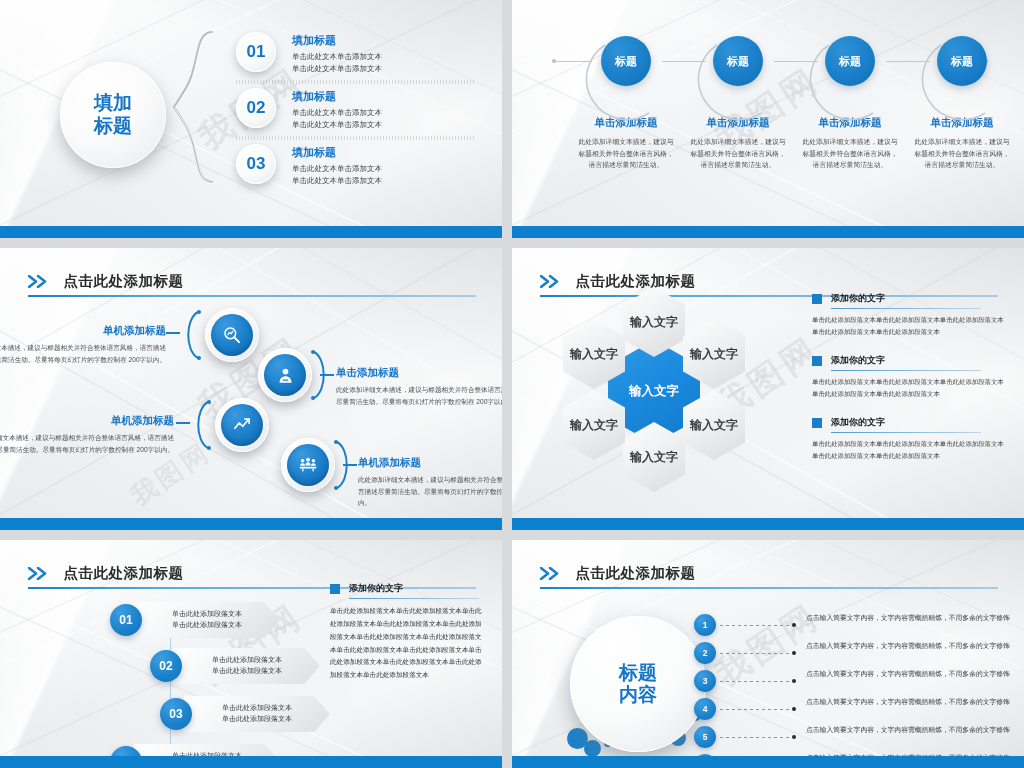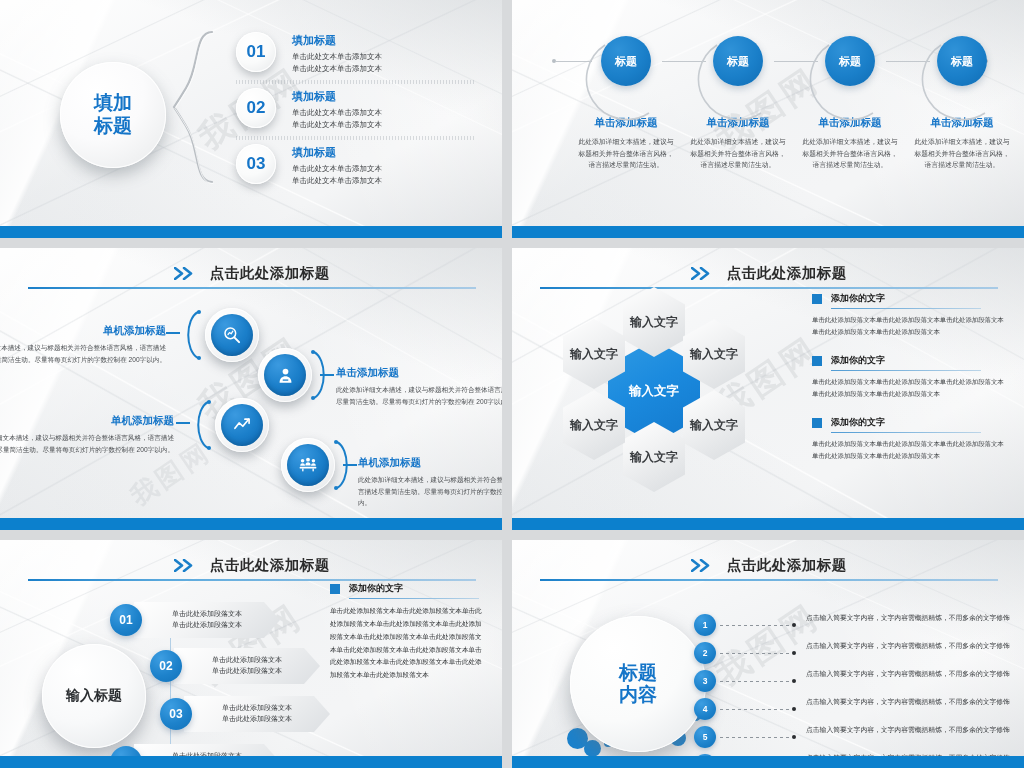--- a/index.html
+++ b/index.html
@@ -54,21 +54,21 @@
   .wm2{
     position:absolute;left:34%;top:80%;
     transform:translate(-50%,-50%) rotate(-34deg);
     font-size:26px;letter-spacing:4px;color:rgba(140,148,156,.14);
     font-weight:bold;white-space:nowrap;pointer-events:none;
     font-family:"DejaVu Sans",sans-serif;
   }
   .botbar{position:absolute;left:0;right:0;bottom:0;height:12px;background:#0c80cd;}
 
   
-  .shead{position:absolute;left:28px;top:16px;right:26px;text-align:center;}
+  .shead{position:absolute;left:28px;top:24px;right:26px;}
   .shead .chev{display:inline-block;vertical-align:middle;margin-right:7px;}
   .shead .ttl{
     display:inline-block;vertical-align:middle;
     font-size:14.5px;color:#2b2b2b;font-weight:bold;letter-spacing:.5px;
   }
   .shead .rule{
     margin-top:4px;height:1.5px;
     background:linear-gradient(to right,#1a7fc9 0%,#5aa9dd 30%,#a9cbe6 100%);
   }
 
@@ -494,23 +494,20 @@
 
     <div class="shead">
       <svg class="chev" width="24" height="13" viewBox="0 0 24 13">
         <path d="M1 1 L8 6.5 L1 12" fill="none" stroke="#1a7fc9" stroke-width="2.6" stroke-linecap="round" stroke-linejoin="round"></path>
         <path d="M10 1 L17 6.5 L10 12" fill="none" stroke="#1a7fc9" stroke-width="2.6" stroke-linecap="round" stroke-linejoin="round"></path>
       </svg>
       <span class="ttl">点击此处添加标题</span>
       <div class="rule"></div>
     </div>
 
-    <div class="s5-circle">
-      <span>输入标题</span>
-    </div>
 
     <div style="position:absolute;left:170px;top:78px;width:1px;height:176px;background:#b3cfe6"></div>
 
     <div class="s5-row" style="left:110px;top:62px;width:170px">
       <div class="s5-ar" style="width:146px">
         <span>单击此处添加段落文本</span>
         <span>单击此处添加段落文本</span>
       </div>
       <div class="s5-n">01</div>
     </div>

